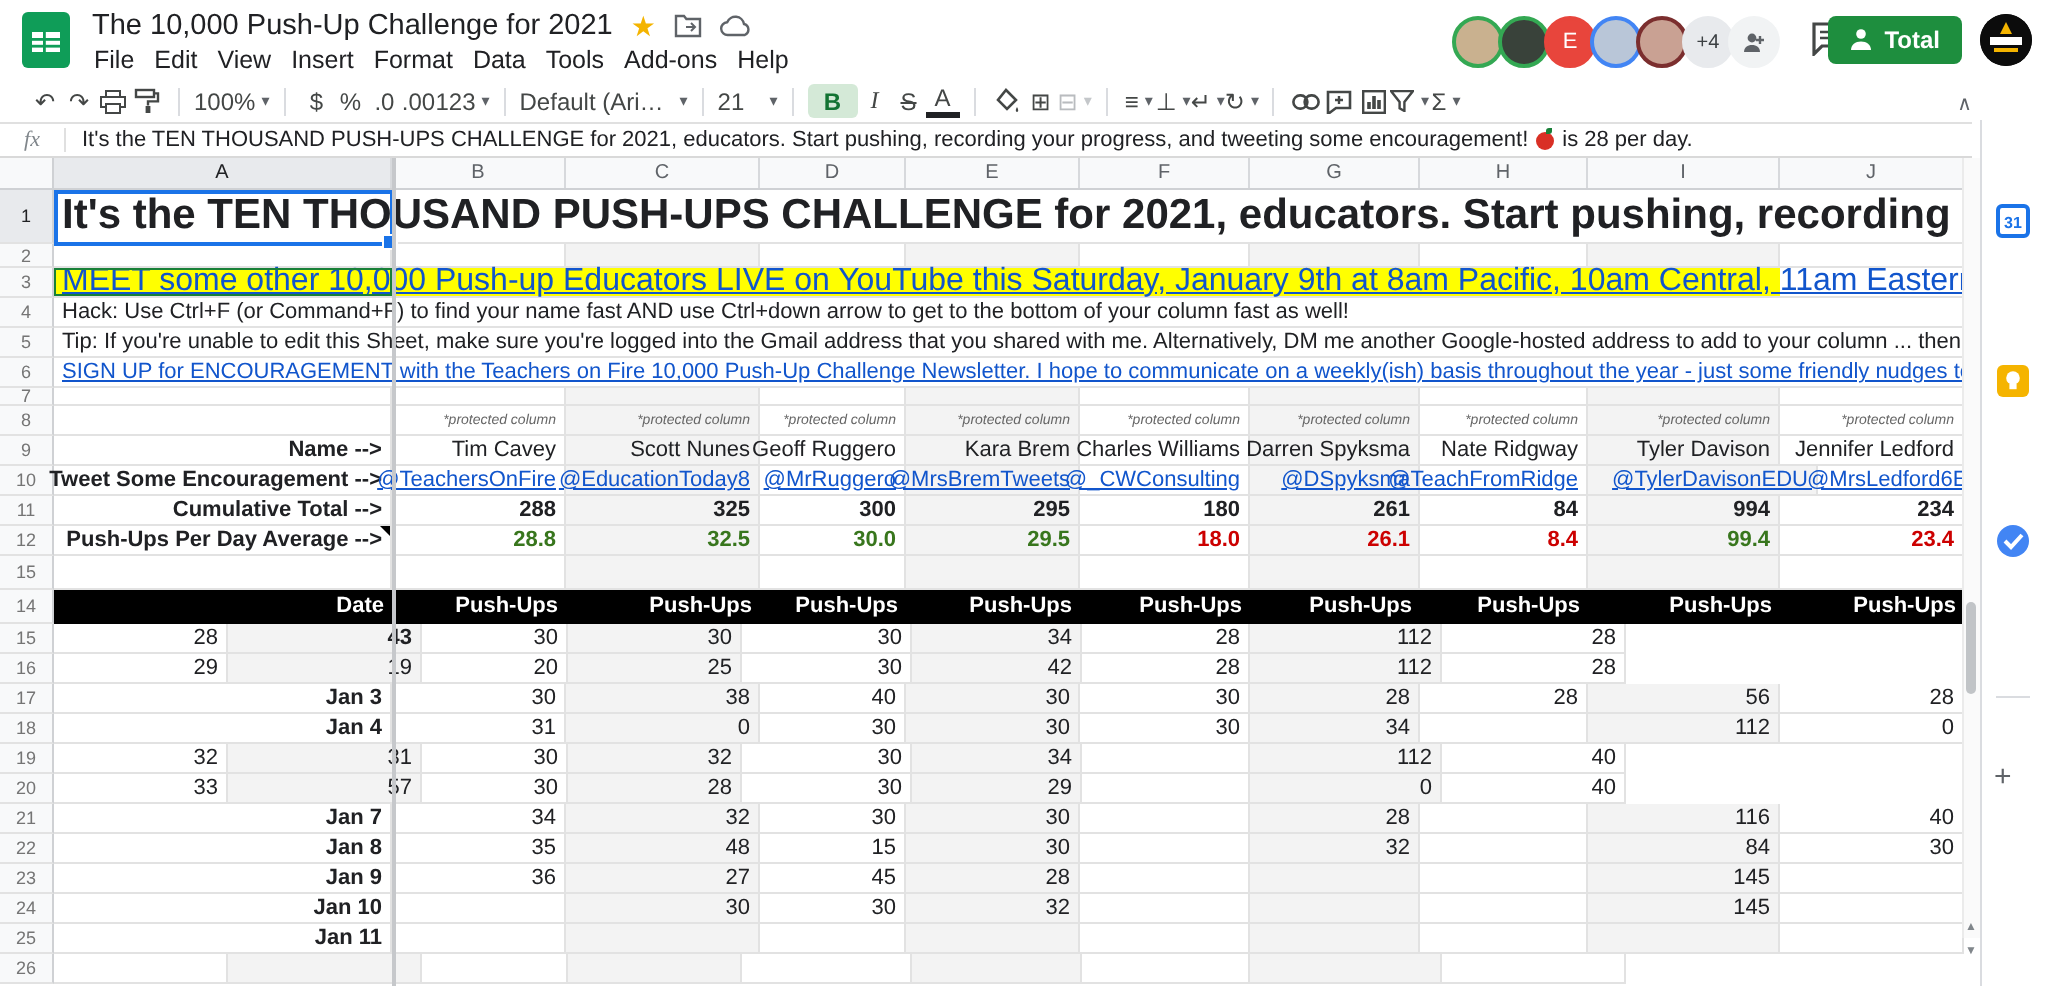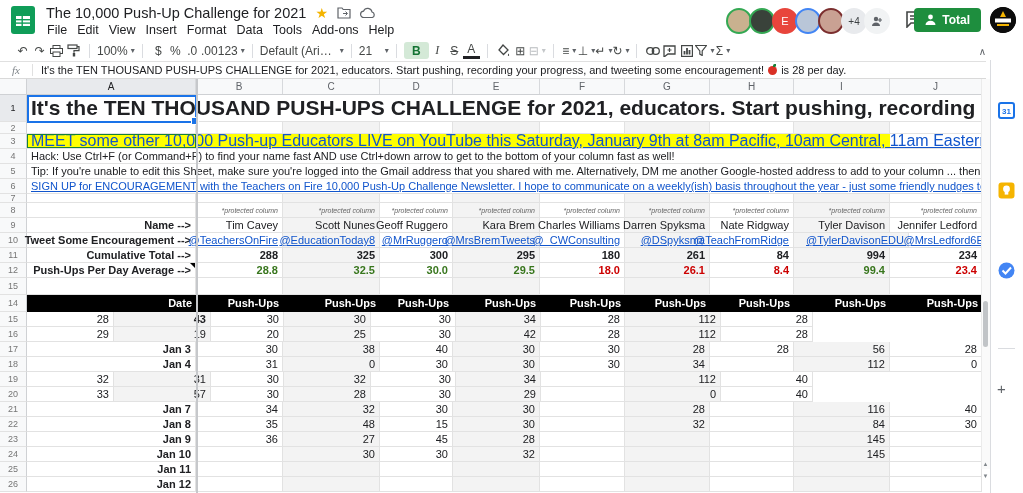--- a/index.html
+++ b/index.html
@@ -614,21 +614,20 @@
         <div class="cell right" style="width: 73px;"></div>
         <div class="cell right shaded" style="width: 87px;"></div>
         <div class="cell right" style="width: 85px;"></div>
         <div class="cell right shaded" style="width: 85px;"></div>
         <div class="cell right" style="width: 84px;"></div>
         <div class="cell right shaded" style="width: 96px;"></div>
         <div class="cell right" style="width: 92px;"></div>
       </div>
       <div class="row" style="height: 15px;">
         <div class="gutter">26</div>
-        <div class="cell right bold" style="width: 169px;">Jan 12</div>
         <div class="cell right" style="width: 87px;"></div>
         <div class="cell right shaded" style="width: 97px;"></div>
         <div class="cell right" style="width: 73px;"></div>
         <div class="cell right shaded" style="width: 87px;"></div>
         <div class="cell right" style="width: 85px;"></div>
         <div class="cell right shaded" style="width: 85px;"></div>
         <div class="cell right" style="width: 84px;"></div>
         <div class="cell right shaded" style="width: 96px;"></div>
         <div class="cell right" style="width: 92px;"></div>
       </div>

